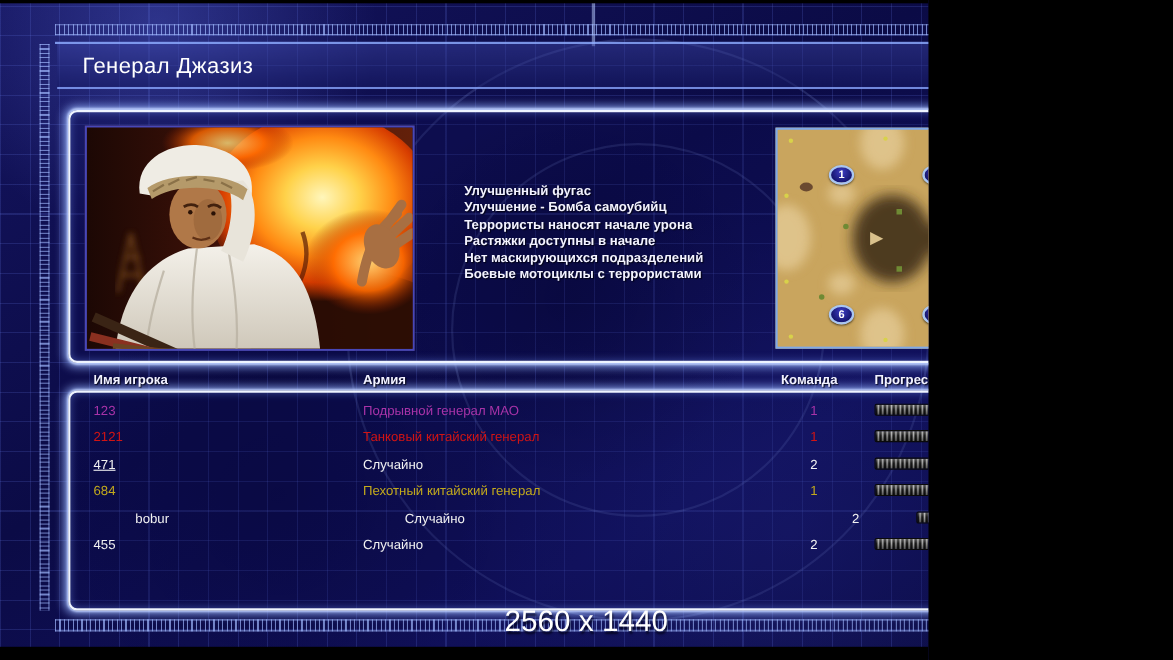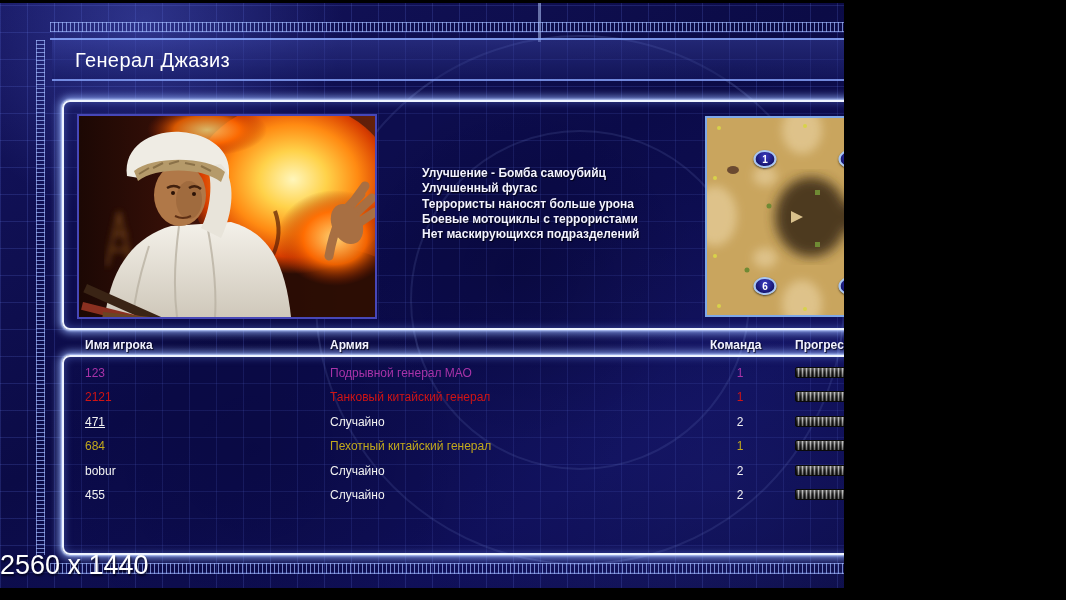--- a/index.html
+++ b/index.html
@@ -90,21 +90,21 @@
   .cell-team{position:absolute;left:663px;top:3px;width:30px;text-align:center;}
   .cell-bar{
     position:absolute;left:733px;top:4px;width:192px;height:11px;
     border:1px solid #0a0a0a;border-radius:2px;
     background-image:
       linear-gradient(180deg, rgba(255,255,255,0.30) 0%, rgba(255,255,255,0.04) 45%, rgba(0,0,0,0.38) 100%),
       repeating-linear-gradient(90deg,#101010 0px,#101010 1px,#6e6e6e 2px,#a9a9a9 2.5px,#6e6e6e 3px,#101010 4px);
   }
 
   .footer-res{
-    position:absolute;left:0;top:550px;width:1066px;z-index:4;
+    position:absolute;left:0;top:550px;width:1066px;text-align:center;z-index:4;
     font-size:27px;color:#fff;text-shadow:1px 2px 2px rgba(0,0,20,0.8);
   }
 </style>
 </head>
 <body>
 
 <div class="screen">
   <div class="grid"></div>
   <div class="bg-circle c1"></div>
   <div class="bg-circle c2"></div>
@@ -176,25 +176,26 @@
         <path d="M55,55 C74,40 128,40 146,56 L142,66 C122,51 78,51 59,65 Z" fill="#b59a6a"></path>
         <path d="M60,58 l10,-6 M74,52 l10,-5 M90,48 l10,-3 M106,47 l10,2 M122,50 l10,5" stroke="#8a7148" stroke-width="2" fill="none"></path>
 
         <rect x="8" y="168" width="92" height="9" fill="#3a2415" transform="rotate(24 8 168)"></rect>
         <rect x="4" y="186" width="96" height="8" fill="#8a3020" transform="rotate(14 4 186)"></rect>
         <rect x="24" y="196" width="80" height="7" fill="#6b4423" transform="rotate(6 24 196)"></rect>
       </svg>
     </div>
 
     <div class="traits">
+        <div class="trait-line">Улучшенный фугас</div>
         <div class="trait-line">Улучшение - Бомба самоубийц</div>
-        <div class="trait-line">Улучшенный фугас</div>
-        <div class="trait-line">Террористы наносят больше урона</div>
+        <div class="trait-line">Террористы наносят начале урона</div>
+        <div class="trait-line">Растяжки доступны в начале</div>
+        <div class="trait-line">Нет маскирующихся подразделений</div>
         <div class="trait-line">Боевые мотоциклы с террористами</div>
-        <div class="trait-line">Нет маскирующихся подразделений</div>
       </div>
 
     <div class="minimap-frame">
       <svg width="285" height="197" viewBox="0 0 285 197">
         <defs>
           <filter id="soft">
               <feGaussianBlur stdDeviation="5"></feGaussianBlur>
             </filter>
           <filter id="soft2">
               <feGaussianBlur stdDeviation="6"></feGaussianBlur>
@@ -287,21 +288,21 @@
         <div class="cell-army" style="color: rgb(242, 242, 242);">Случайно</div>
         <div class="cell-team" style="color: rgb(242, 242, 242);">2</div>
         <div class="cell-bar"></div>
       </div>
       <div class="player-row" style="top: 81.2px;">
         <div class="cell-name" style="color: rgb(194, 169, 28);">684</div>
         <div class="cell-army" style="color: rgb(194, 169, 28);">Пехотный китайский генерал</div>
         <div class="cell-team" style="color: rgb(194, 169, 28);">1</div>
         <div class="cell-bar"></div>
       </div>
-      <div class="player-row" style="top: 105.6px;">
+      <div class="player-row" style="top: 105.6px; margin-left: 38px;">
         <div class="cell-name" style="color: rgb(242, 242, 242);">bobur</div>
         <div class="cell-army" style="color: rgb(242, 242, 242);">Случайно</div>
         <div class="cell-team" style="color: rgb(242, 242, 242);">2</div>
         <div class="cell-bar"></div>
       </div>
       <div class="player-row" style="top: 130px;">
         <div class="cell-name" style="color: rgb(242, 242, 242);">455</div>
         <div class="cell-army" style="color: rgb(242, 242, 242);">Случайно</div>
         <div class="cell-team" style="color: rgb(242, 242, 242);">2</div>
         <div class="cell-bar"></div>

